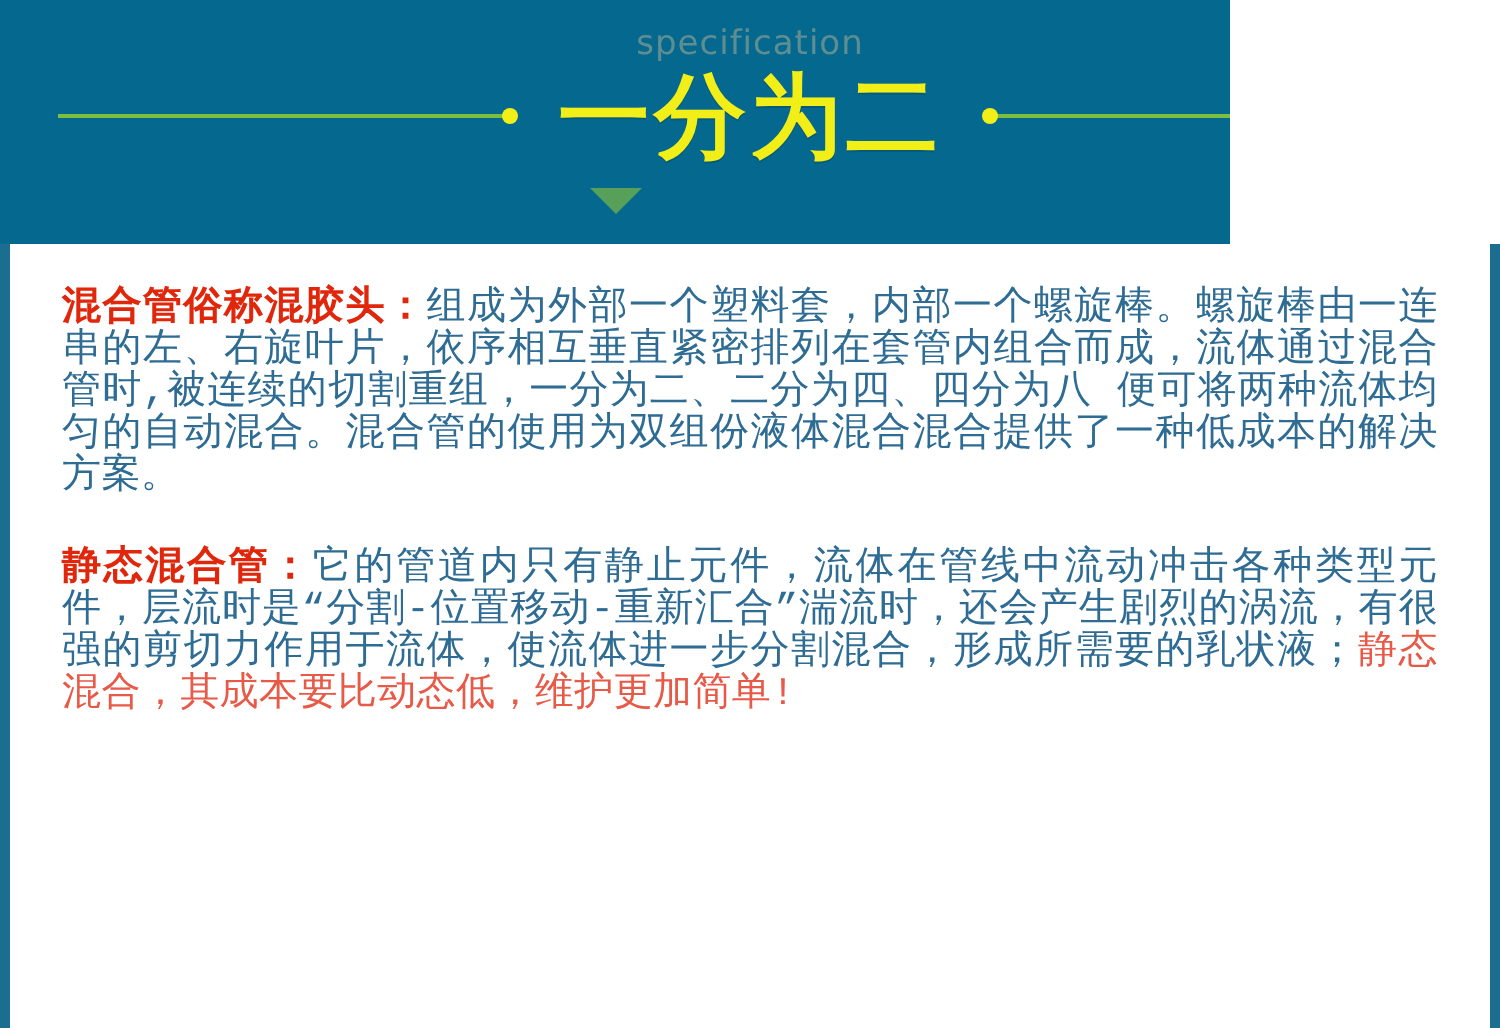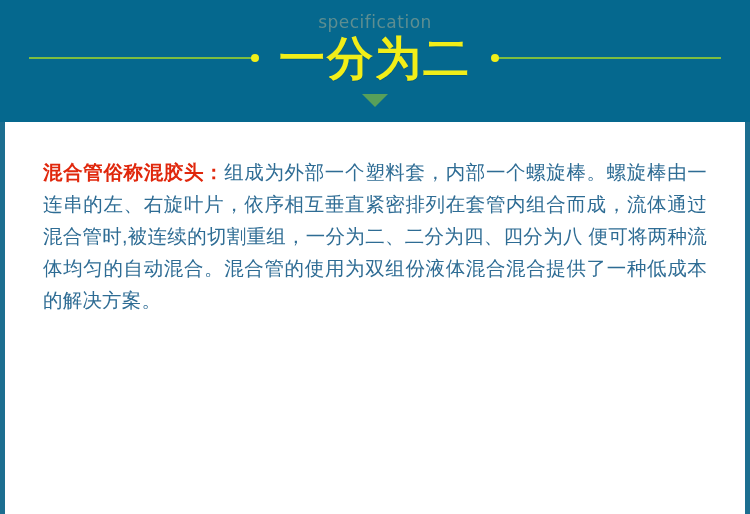--- a/index.html
+++ b/index.html
@@ -19,21 +19,21 @@
     width: 750px;
     height: 514px;
     background: #ffffff;
     box-sizing: border-box;
     overflow: hidden;
   }
 
   
   .banner {
     position: relative;
-    width: 750px;
+    width: 615px;
     height: 122px;
     background: #05688E;
     overflow: hidden;
   }
 
   .banner-eyebrow {
     position: absolute;
     top: 12px;
     left: 0;
     width: 750px;
@@ -111,26 +111,26 @@
     height: 392px;
     background: #ffffff;
     border-left: 5px solid #1C6E90;
     border-right: 5px solid #1C6E90;
     box-sizing: border-box;
     padding: 18px 22px 0 22px;
   }
 
   .para {
     font-size: 19.5px;
-    line-height: 32px;
+    line-height: 21px;
     color: #2E6C94;
     text-align: justify;
     letter-spacing: 0.2px;
-    font-family: Liberation Sans, sans-serif;
-    margin: 16px;
+    font-family: Liberation Mono, monospace;
+    margin: 4px;
   }
   .para + .para { margin-top: 25px; }
 
   .lead {
     color: #E0270C;
     font-weight: 700;
   }
   .accent {
     color: #E85A48;
     font-weight: 400;
@@ -156,16 +156,19 @@
 
     <div class="banner-caret"></div>
   </div>
 
   <div class="body-area">
 
     <p class="para">
       <span class="lead">混合管俗称混胶头：</span><span>组成为外部一个塑料套，内部一个螺旋棒。螺旋棒由一连串的左、右旋叶片，依序相互垂直紧密排列在套管内组合而成，流体通过混合管时,被连续的切割重组，一分为二、二分为四、四分为八 便可将两种流体均匀的自动混合。混合管的使用为双组份液体混合混合提供了一种低成本的解决方案。</span>
     </p>
 
+    <p class="para">
+      <span class="lead">静态混合管：</span><span>它的管道内只有静止元件，流体在管线中流动冲击各种类型元件，层流时是“分割-位置移动-重新汇合”湍流时，还会产生剧烈的涡流，有很强的剪切力作用于流体，使流体进一步分割混合，形成所需要的乳状液；</span><span class="accent">静态混合，其成本要比动态低，维护更加简单!</span>
+    </p>
 
   </div>
 
 </div>
 
 </body></html>

